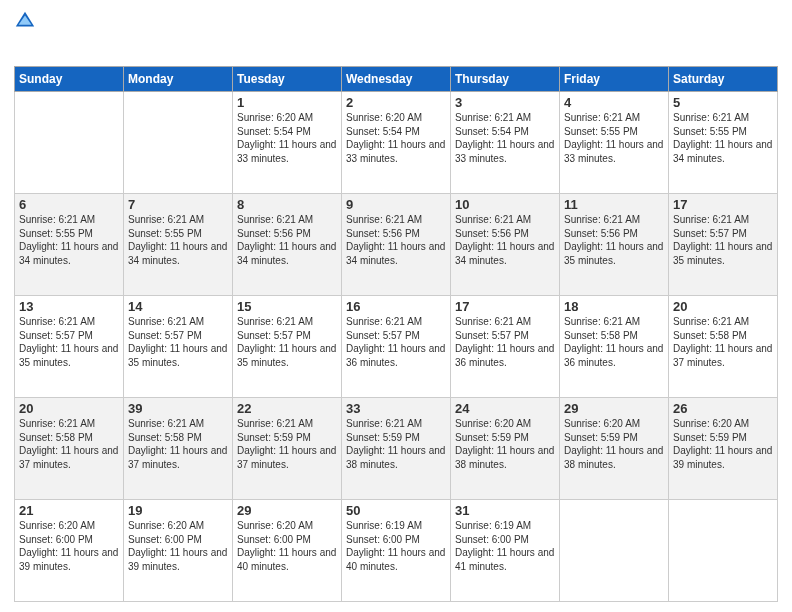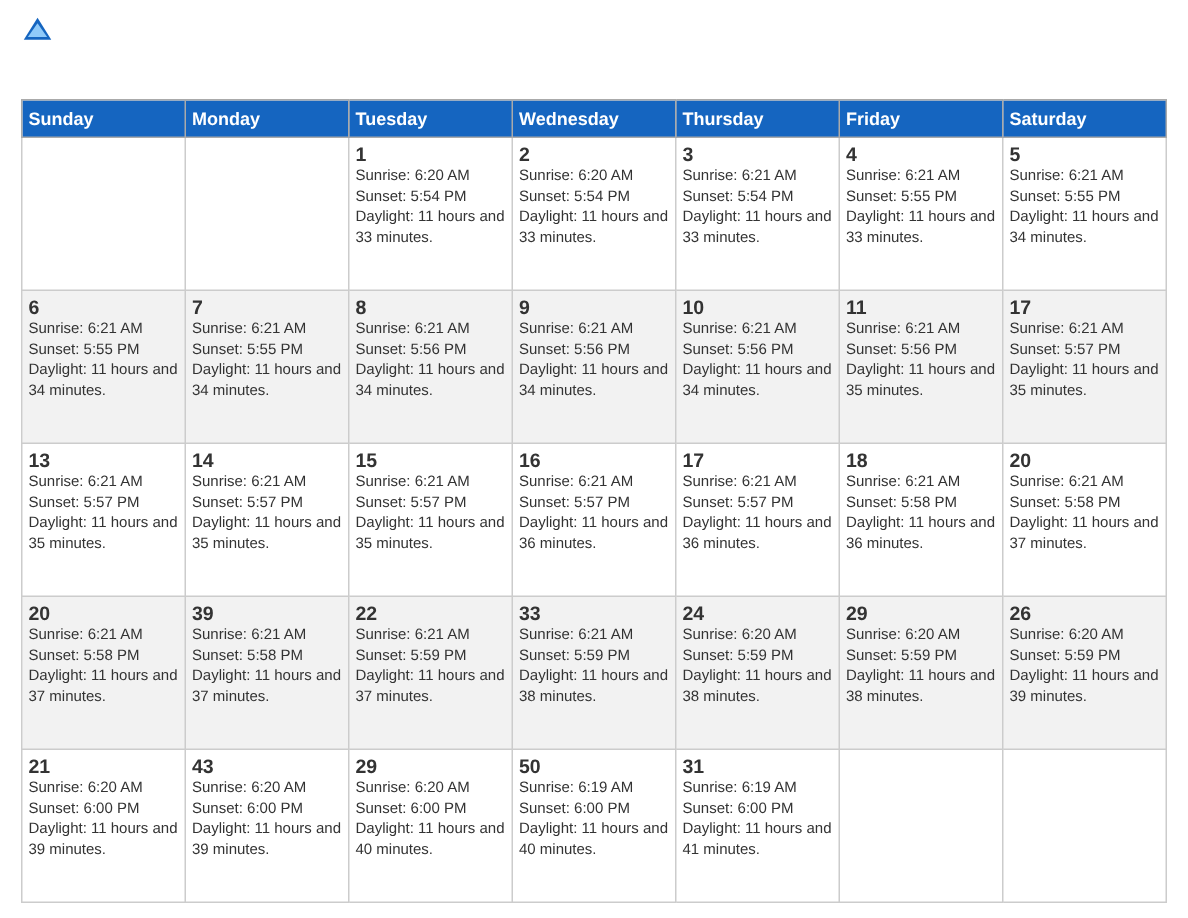--- a/index.html
+++ b/index.html
@@ -250,21 +250,21 @@
             <span class="day-number">26</span>
             <div class="day-info">Sunrise: 6:20 AM<br>Sunset: 5:59 PM<br>Daylight: 11 hours and 39 minutes.</div>
           </td>
         </tr>
         <tr>
           <td>
             <span class="day-number">21</span>
             <div class="day-info">Sunrise: 6:20 AM<br>Sunset: 6:00 PM<br>Daylight: 11 hours and 39 minutes.</div>
           </td>
           <td>
-            <span class="day-number">43</span>
+            <span class="day-number">19</span>
             <div class="day-info">Sunrise: 6:20 AM<br>Sunset: 6:00 PM<br>Daylight: 11 hours and 39 minutes.</div>
           </td>
           <td>
             <span class="day-number">29</span>
             <div class="day-info">Sunrise: 6:20 AM<br>Sunset: 6:00 PM<br>Daylight: 11 hours and 40 minutes.</div>
           </td>
           <td>
             <span class="day-number">50</span>
             <div class="day-info">Sunrise: 6:19 AM<br>Sunset: 6:00 PM<br>Daylight: 11 hours and 40 minutes.</div>
           </td>

